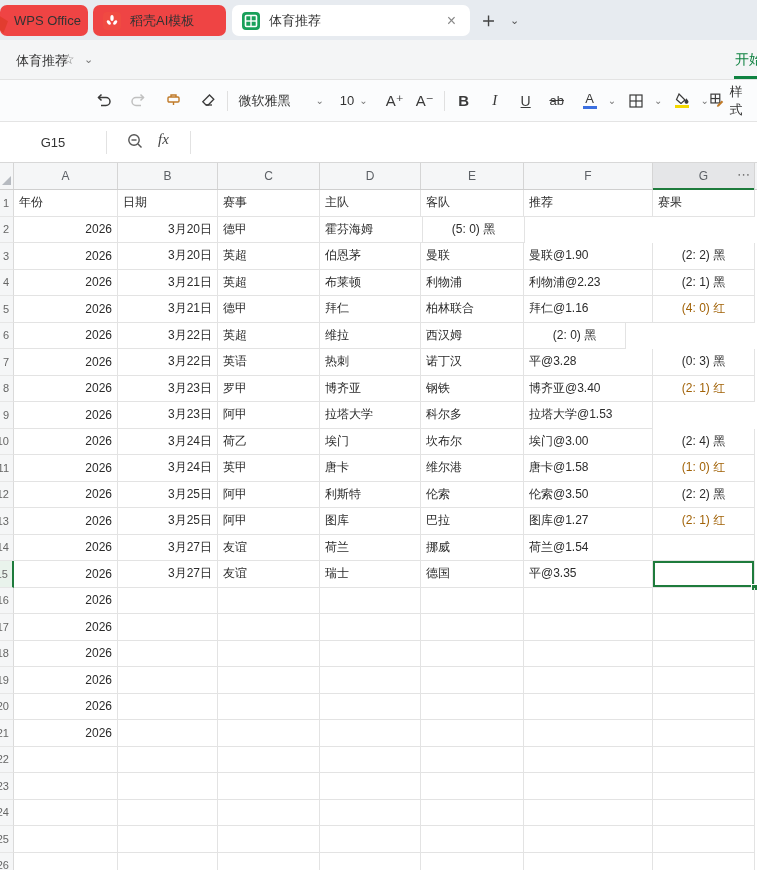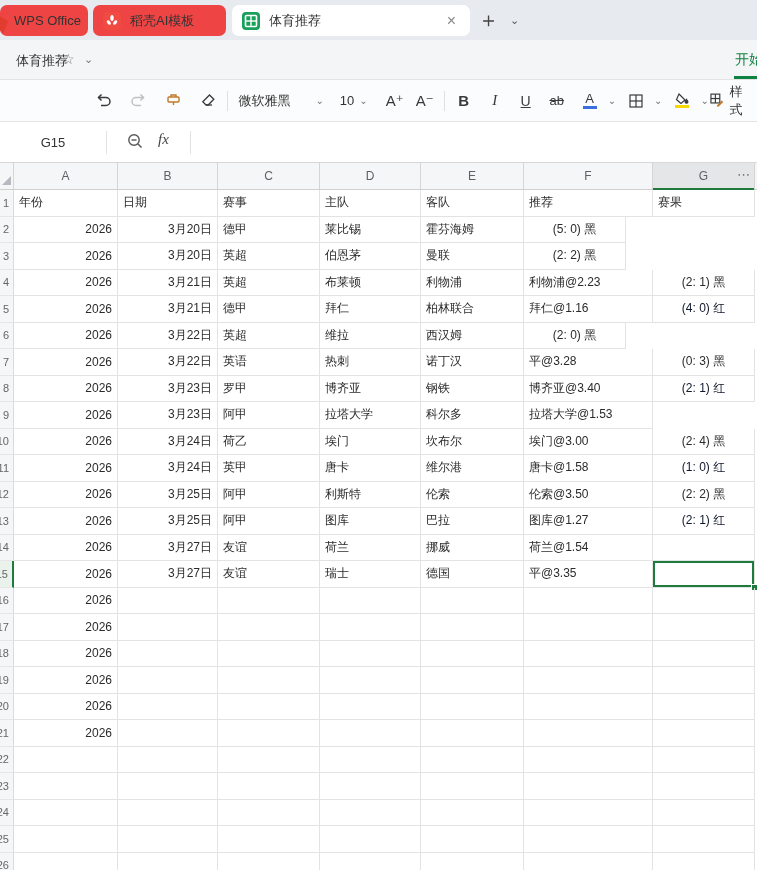--- a/index.html
+++ b/index.html
@@ -90,21 +90,21 @@
     background:#f5f6f7; overflow:hidden; position:relative; }
   .rowhead .num { position:absolute; right:-22px; top:0; width:36px; height:100%;
     display:flex; align-items:center; justify-content:flex-end;
     font-size:11px; color:#666; padding-right:26px; }
   .rowhead.selrow { background:#e9f3ec; border-right:2px solid #1e7b3c; }
   .cell { border-right:1px solid #e3e3e3; border-bottom:1px solid #e3e3e3;
     font-size:12px; color:#2b2b2b; display:flex; align-items:center;
     padding:0 5px; white-space:nowrap; overflow:hidden; position:relative; }
   .cell.r { justify-content:flex-end; }
   .cell.c { justify-content:center; }
-  .cell.red { color:#0f172a; }
+  .cell.red { color:#a16207; }
   .cell.sel { box-shadow:inset 0 0 0 2px #1e7b3c; overflow:visible; }
   .cell.sel .handle { position:absolute; right:-4px; bottom:-4px; width:7px; height:7px;
     background:#1e7b3c; border:1px solid #fff; }
 </style>
 </head>
 <body>
 
 <div id="app">
 
   <div class="tabbar">
@@ -265,33 +265,33 @@
           <div class="cell" style="width: 129px;">推荐</div>
           <div class="cell" style="width: 102px;">赛果</div>
         </div>
         <div class="grow" style="height: 26.5px;">
           <div class="rowhead">
             <span class="num">2</span>
           </div>
           <div class="cell r" style="width: 104px;">2026</div>
           <div class="cell r" style="width: 100px;">3月20日</div>
           <div class="cell" style="width: 102px;">德甲</div>
-          <div class="cell" style="width: 101px;">莱比锡</div>
           <div class="cell" style="width: 103px;">霍芬海姆</div>
           <div class="cell c" style="width: 102px;">(5: 0) 黑</div>
         </div>
         <div class="grow" style="height: 26.5px;">
           <div class="rowhead">
             <span class="num">3</span>
           </div>
           <div class="cell r" style="width: 104px;">2026</div>
           <div class="cell r" style="width: 100px;">3月20日</div>
           <div class="cell" style="width: 102px;">英超</div>
           <div class="cell" style="width: 101px;">伯恩茅</div>
           <div class="cell" style="width: 103px;">曼联</div>
+          <div class="cell" style="width: 129px;">曼联@1.90</div>
           <div class="cell c" style="width: 102px;">(2: 2) 黑</div>
         </div>
         <div class="grow" style="height: 26.5px;">
           <div class="rowhead">
             <span class="num">4</span>
           </div>
           <div class="cell r" style="width: 104px;">2026</div>
           <div class="cell r" style="width: 100px;">3月21日</div>
           <div class="cell" style="width: 102px;">英超</div>
           <div class="cell" style="width: 101px;">布莱顿</div>

